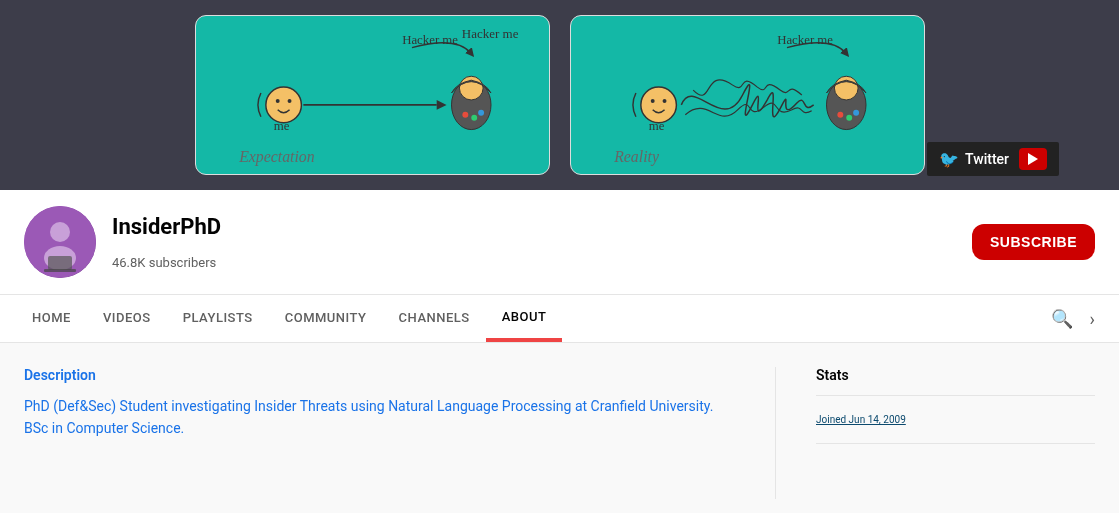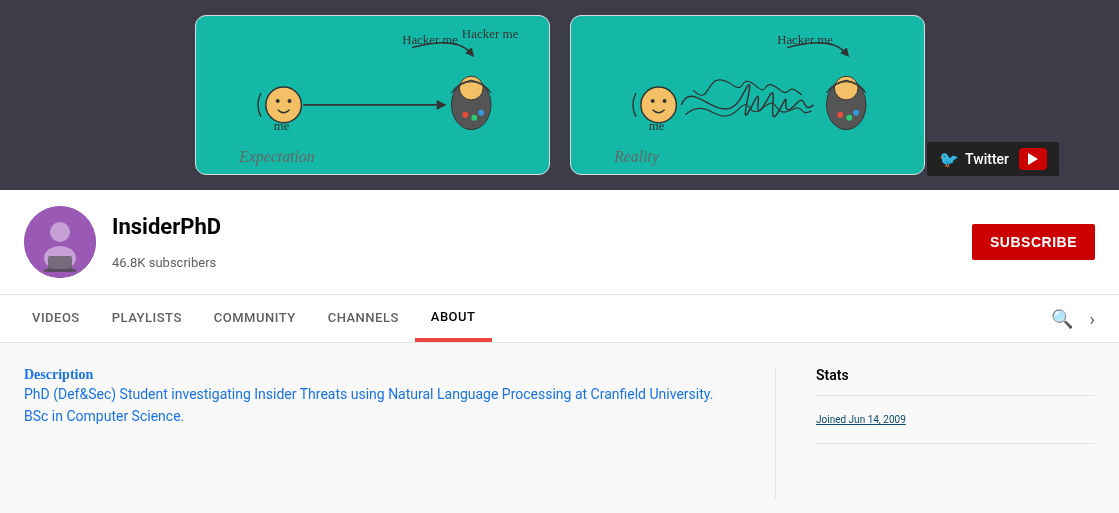--- a/index.html
+++ b/index.html
@@ -110,21 +110,21 @@
       margin-top: 16px;
     }
     .subscribe-btn {
       background: #cc0000;
       color: #fff;
       border: none;
       padding: 10px 18px;
       font-size: 14px;
       font-weight: 700;
       letter-spacing: 0.5px;
-      border-radius: 2px;
+      border-radius: 12px;
       cursor: pointer;
       text-transform: uppercase;
     }
 
     
     .nav-tabs {
       display: flex;
       align-items: center;
       border-bottom: 1px solid #e5e5e5;
       background: #fff;
@@ -167,22 +167,21 @@
       min-height: 180px;
     }
     .about-description {
       flex: 1;
       padding-right: 40px;
     }
     .about-title {
       font-size: 14px;
       font-weight: 600;
       color: #1a73e8;
-      margin-bottom: 0;
-      font-family: Liberation Serif, serif;
+      margin-bottom: 12px;
     }
     .about-text {
       font-size: 14px;
       color: #1a73e8;
       line-height: 1.6;
       margin-bottom: 14px;
     }
     .about-stats {
       width: 320px;
       flex-shrink: 0;
@@ -315,20 +314,21 @@
     </svg>
   </div>
   <div class="channel-text">
     <div class="channel-name">InsiderPhD</div>
     <div class="channel-subs">46.8K subscribers</div>
   </div>
   <button class="subscribe-btn">SUBSCRIBE</button>
 </div>
 
 <div class="nav-tabs">
+  <div class="nav-tab">HOME</div>
   <div class="nav-tab">VIDEOS</div>
   <div class="nav-tab">PLAYLISTS</div>
   <div class="nav-tab">COMMUNITY</div>
   <div class="nav-tab">CHANNELS</div>
   <div class="nav-tab active">ABOUT</div>
   <div class="nav-search-icon">🔍</div>
   <div class="nav-chevron">›</div>
 </div>
 
 <div class="about-section">

